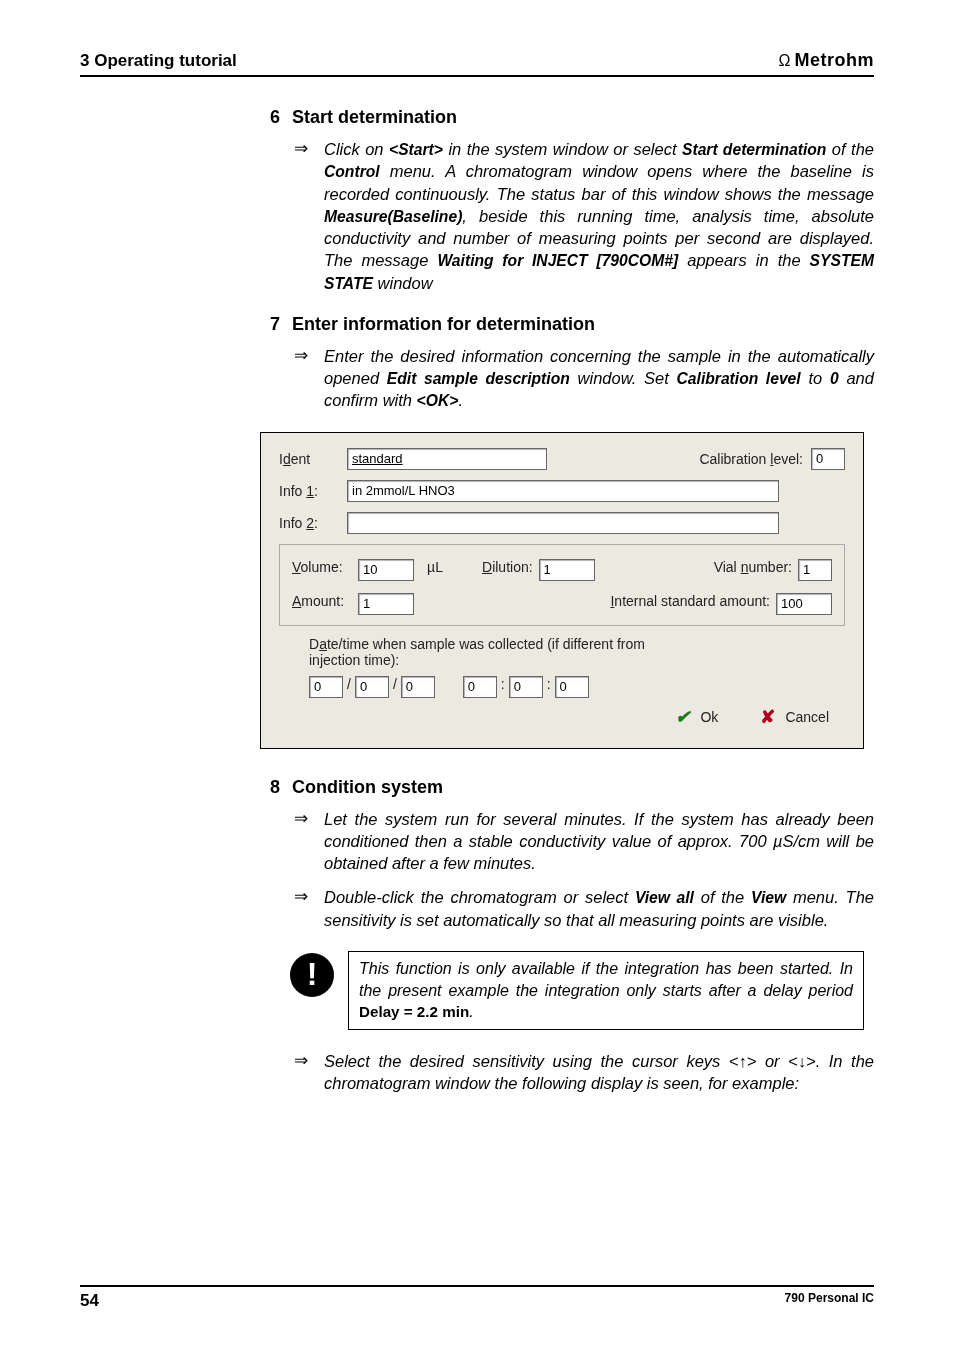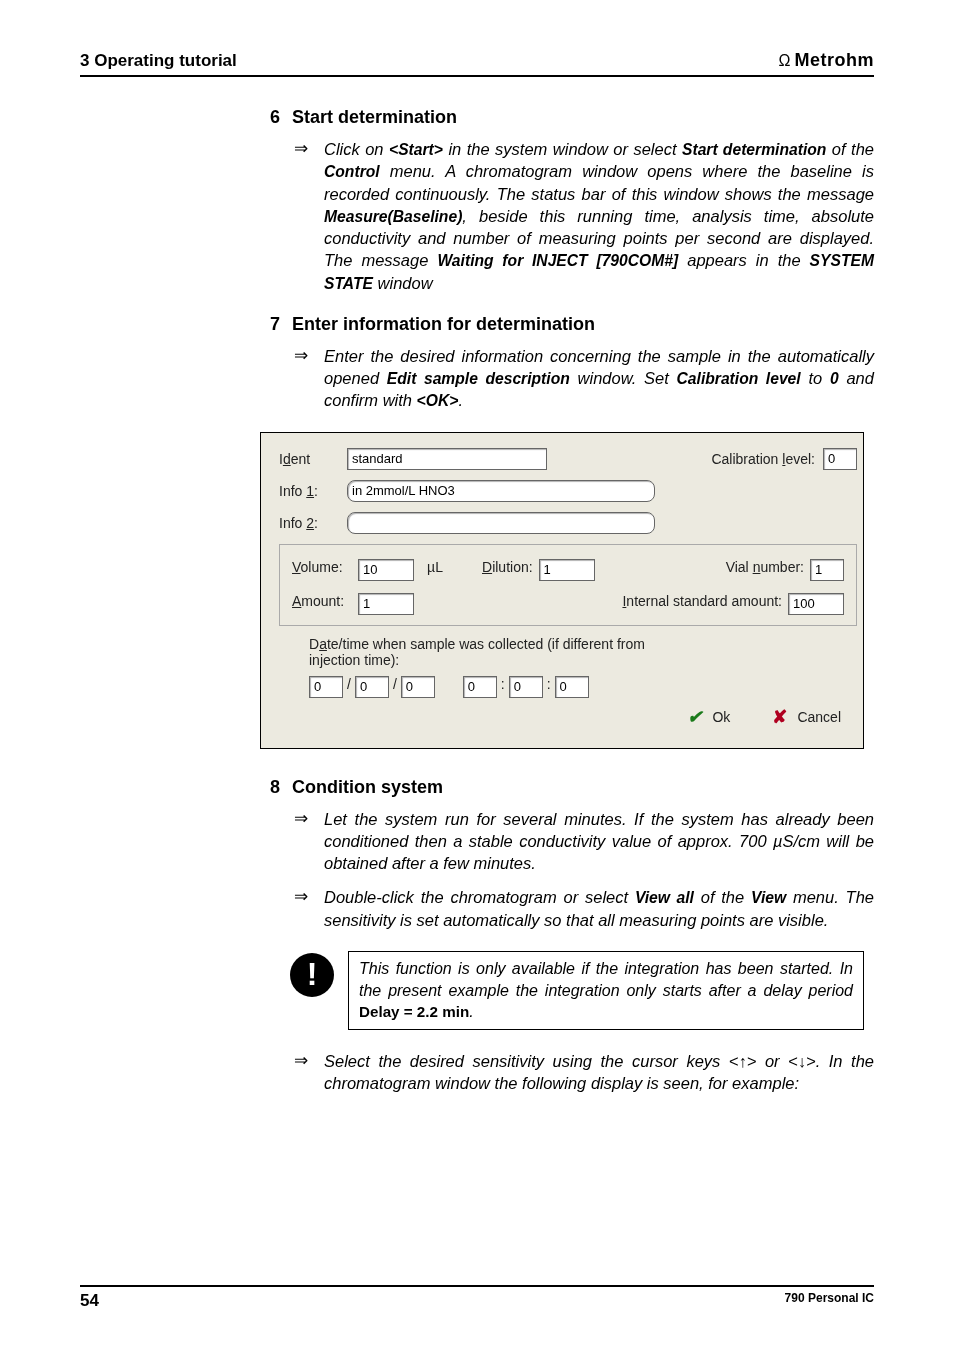--- a/index.html
+++ b/index.html
@@ -97,21 +97,21 @@
     background: #eceae0;
   }
   .dialog-title {
     background: #1a1a6a;
     color: #fff;
     font-weight: bold;
     font-size: 17px;
     padding: 4px 8px;
   }
   .dialog-body {
-    padding: 15px 6px 10px 18px;
+    padding: 15px 18px 10px 18px;
     font-size: 14px;
     color: #222;
   }
   .dlg-row {
     display: flex;
     align-items: center;
     margin-bottom: 10px;
     gap: 8px;
   }
   .dlg-label {
@@ -123,21 +123,21 @@
     border: 1px solid #666;
     background: #fff;
     box-shadow: inset 1px 1px 1px rgba(0,0,0,0.3);
     box-sizing: border-box;
     padding: 2px 4px;
     font-size: 13px;
     color: #000;
   }
   .dlg-input.narrow { width: 34px; }
   .dlg-input.med { width: 56px; }
-  .dlg-input.long { width: 308px; border-radius: 8px; }
+  .dlg-input.long { width: 432px; }
   .fieldset {
     border: 1px solid #aaa;
     margin: 10px 0;
     padding: 14px 12px 10px 12px;
     position: relative;
   }
   .fieldset::before {
     content: "";
   }
   .flex-row { display: flex; align-items: flex-start; gap: 6px; flex-wrap: wrap; }
@@ -251,21 +251,21 @@
           <span>Enter the desired information concerning the sample in the automatically opened </span><span class="bold">Edit sample description</span><span> window. Set </span><span class="bold">Calibration level</span><span> to </span><span class="bold">0</span><span> and confirm with </span><span class="bold">&lt;OK&gt;</span><span>.</span>
         </div>
       </div>
     </div>
   </div>
 
   <div class="dialog">
     <div class="dialog-body">
       <div class="dlg-row">
         <span class="dlg-label"><span>I</span><span class="u">d</span><span>ent</span></span>
-        <input class="dlg-input" style="width: 200px;" value="standard">
+        <input class="dlg-input" style="width: 200px; text-decoration: underline;" value="standard">
         <span class="spacer"></span>
         <span><span>Calibration </span><span class="u">l</span><span>evel:</span></span>
         <input class="dlg-input narrow" value="0" style="">
       </div>
       <div class="dlg-row">
         <span class="dlg-label"><span>Info </span><span class="u">1</span><span>:</span></span>
         <input class="dlg-input long" value="in 2mmol/L HNO3" style="">
       </div>
       <div class="dlg-row">
         <span class="dlg-label"><span>Info </span><span class="u">2</span><span>:</span></span>

